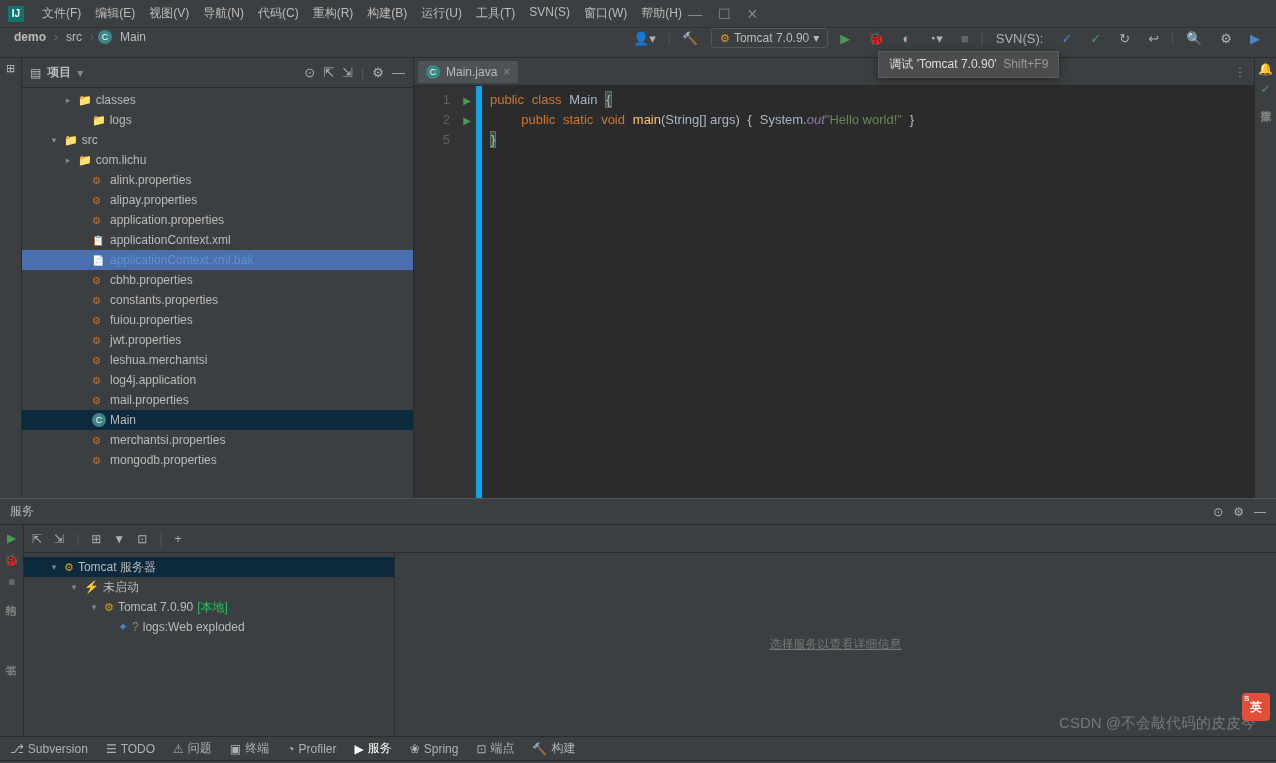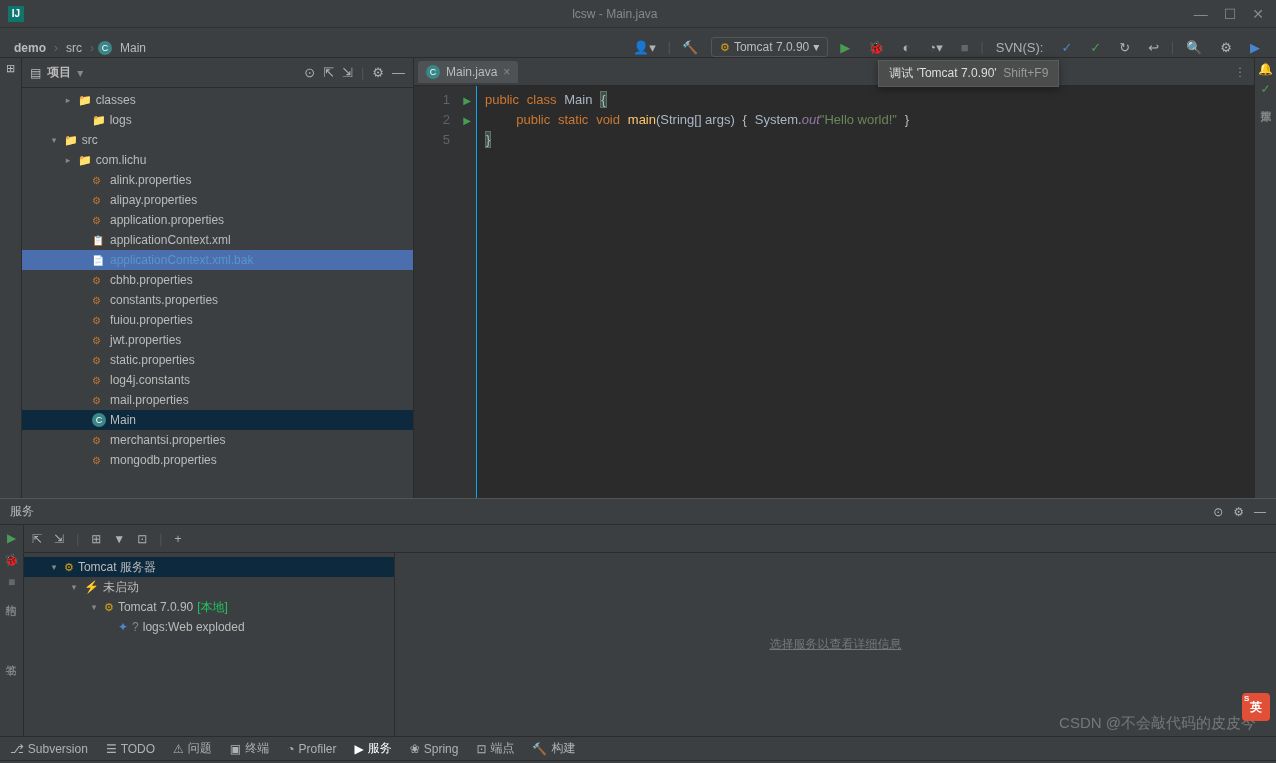--- a/index.html
+++ b/index.html
@@ -3,21 +3,21 @@
 <meta charset="utf-8">
 <style>
 * { margin: 0; padding: 0; box-sizing: border-box; font-family: "Segoe UI", "Microsoft YaHei", sans-serif; }
 body { background: #3c3f41; color: #bbbbbb; font-size: 12px; overflow: hidden; width: 1276px; height: 763px; }
 .titlebar { height: 28px; background: #3c3f41; display: flex; align-items: center; padding: 0 8px; border-bottom: 1px solid #323232; }
 .titlebar-logo { width: 16px; height: 16px; background: #0f766e; color: #fff; font-size: 10px; display: flex; align-items: center; justify-content: center; font-weight: bold; margin-right: 12px; }
 .menubar { display: flex; gap: 2px; }
 .menubar-item { padding: 2px 6px; cursor: pointer; }
 .titlebar-center { flex: 1; text-align: center; color: #888; }
 .titlebar-controls { display: flex; gap: 16px; color: #888; font-size: 14px; padding-right: 4px; }
-.navbar { height: 30px; background: #3c3f41; display: flex; align-items: flex-end; padding: 0 10px; border-bottom: 1px solid #2b2b2b; }
+.navbar { height: 30px; background: #3c3f41; display: flex; align-items: flex-start; padding: 0 10px; border-bottom: 1px solid #2b2b2b; }
 .breadcrumb { display: flex; align-items: center; gap: 4px; flex: 1; }
 .breadcrumb-item { padding: 2px 4px; }
 .breadcrumb-sep { color: #666; }
 .circle-icon { width: 14px; height: 14px; border-radius: 50%; background: #3b8686; display: inline-flex; align-items: center; justify-content: center; font-size: 9px; color: #fff; }
 .navbar-right { display: flex; align-items: center; gap: 6px; }
 .navbar-btn { padding: 2px 6px; cursor: pointer; color: #afb1b3; font-size: 13px; }
 .run-config { border: 1px solid #555; padding: 2px 8px; border-radius: 3px; display: flex; align-items: center; gap: 4px; }
 .tomcat-icon { color: #d4a017; font-size: 11px; }
 .play-icon { color: #499c54; }
 .main-area { display: flex; height: 440px; }
@@ -38,21 +38,21 @@
 .file-icon { font-size: 10px; color: #c57633; width: 14px; display: inline-block; }
 .editor-area { flex: 1; background: #2b2b2b; display: flex; flex-direction: column; }
 .tabs { height: 28px; background: #3c3f41; display: flex; align-items: center; padding-left: 4px; border-bottom: 1px solid #2b2b2b; }
 .tab { background: #4e5254; padding: 4px 8px; display: flex; align-items: center; gap: 6px; border-radius: 3px 3px 0 0; }
 .tab-close { color: #888; font-size: 12px; }
 .tabs-right { margin-left: auto; padding-right: 8px; color: #888; }
 .code-area { flex: 1; display: flex; position: relative; }
 .gutter { width: 44px; background: #313335; color: #606366; text-align: right; padding: 4px 8px 0 0; font-family: "JetBrains Mono", Consolas, monospace; font-size: 13px; line-height: 20px; }
 .gutter-icons { width: 18px; background: #313335; padding-top: 4px; }
 .gutter-icons .run { color: #499c54; font-size: 10px; height: 20px; display: flex; align-items: center; justify-content: center; }
-.code { flex: 1; padding: 4px 8px; font-family: "JetBrains Mono", Consolas, monospace; font-size: 13px; line-height: 20px; white-space: pre; border-left: 1px solid #0ea5e9; }
+.code { flex: 1; padding: 4px 8px; font-family: "JetBrains Mono", Consolas, monospace; font-size: 13px; line-height: 20px; white-space: pre; border-left: 6px solid #0ea5e9; }
 .kw { color: #cc7832; }
 .str { color: #6a8759; }
 .fn { color: #ffc66d; }
 .cls { color: #a9b7c6; }
 .field { color: #9876aa; font-style: italic; }
 .brace { background: #3b514d; border: 1px solid #5e7360; }
 .right-gutter { width: 22px; background: #3c3f41; border-left: 1px solid #2b2b2b; display: flex; flex-direction: column; align-items: center; padding-top: 4px; }
 .checkmark { color: #499c54; font-size: 12px; }
 .services-panel { height: 238px; border-top: 1px solid #555; background: #3c3f41; display: flex; flex-direction: column; }
 .services-header { height: 26px; display: flex; align-items: center; padding: 0 10px; border-bottom: 1px solid #2b2b2b; }
@@ -76,21 +76,34 @@
 .badge-red { position: absolute; right: 6px; bottom: 42px; width: 28px; height: 28px; background: #e04f36; border-radius: 4px; color: #fff; display: flex; align-items: center; justify-content: center; font-weight: bold; }
 .sep { color: #555; }
 .svn-chk { color: #4a86cf; }
 .svn-ok { color: #499c54; }
 </style>
 </head>
 <body>
 
 <div class="titlebar">
   <div class="titlebar-logo">IJ</div>
-  <div class="titlebar-center">lcsw - Main.java</div>
+  <div class="menubar" id="menubar">
+      <span class="menubar-item">文件(F)</span>
+      <span class="menubar-item">编辑(E)</span>
+      <span class="menubar-item">视图(V)</span>
+      <span class="menubar-item">导航(N)</span>
+      <span class="menubar-item">代码(C)</span>
+      <span class="menubar-item">重构(R)</span>
+      <span class="menubar-item">构建(B)</span>
+      <span class="menubar-item">运行(U)</span>
+      <span class="menubar-item">工具(T)</span>
+      <span class="menubar-item">SVN(S)</span>
+      <span class="menubar-item">窗口(W)</span>
+      <span class="menubar-item">帮助(H)</span>
+    </div>
   <div class="titlebar-controls">
     <span>—</span>
     <span>☐</span>
     <span>✕</span>
   </div>
 </div>
 
 <div class="navbar">
   <div class="breadcrumb">
     <span class="breadcrumb-item" style="font-weight:bold">demo</span>
@@ -213,26 +226,26 @@
           <span>fuiou.properties</span>
         </div>
         <div class="tree-item" style="padding-left: 54px;">
           <span class="arrow"></span>
           <span class="file-icon">⚙</span>
           <span>jwt.properties</span>
         </div>
         <div class="tree-item" style="padding-left: 54px;">
           <span class="arrow"></span>
           <span class="file-icon">⚙</span>
-          <span>static.properties</span>
-        </div>
-        <div class="tree-item" style="padding-left: 54px;">
-          <span class="arrow"></span>
-          <span class="file-icon">⚙</span>
-          <span>log4j.constants</span>
+          <span>leshua.merchantsi</span>
+        </div>
+        <div class="tree-item" style="padding-left: 54px;">
+          <span class="arrow"></span>
+          <span class="file-icon">⚙</span>
+          <span>log4j.application</span>
         </div>
         <div class="tree-item" style="padding-left: 54px;">
           <span class="arrow"></span>
           <span class="file-icon">⚙</span>
           <span>mail.properties</span>
         </div>
         <div class="tree-item selected" style="padding-left: 54px;">
           <span class="arrow"></span>
           <span class="circle-icon">C</span>
           <span>Main</span>

